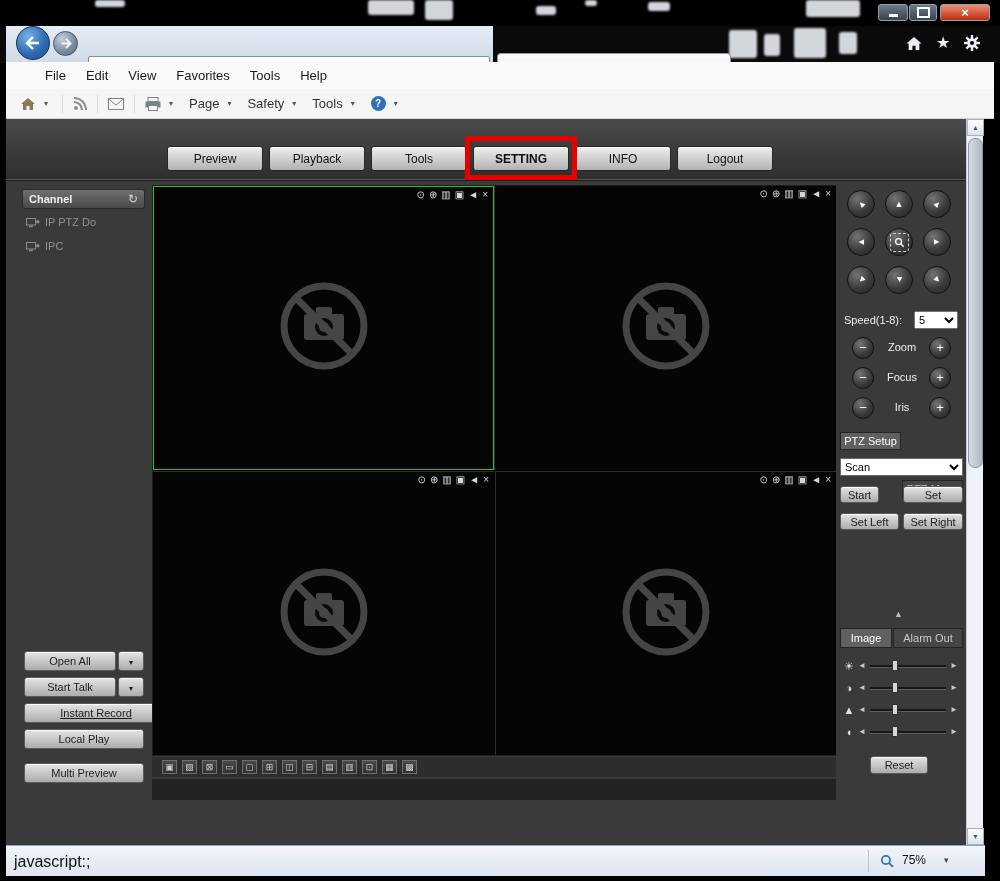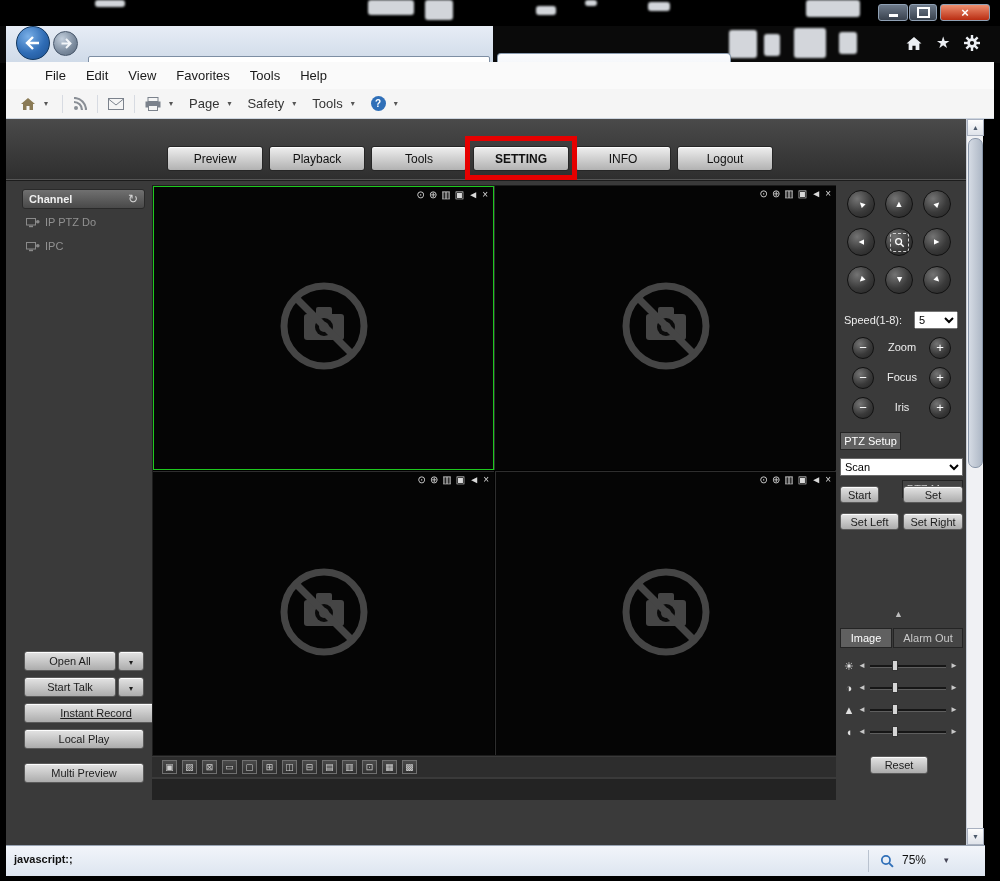--- a/index.html
+++ b/index.html
@@ -455,21 +455,21 @@
     </div>
   </div>
 
   <div class="vscroll">
     <div class="scrbtn" style="top:0;"><span>▲</span></div>
     <div class="scrthumb"></div>
     <div class="scrbtn" style="top:709px;"><span>▼</span></div>
   </div>
 
   <div class="statusbar">
-    <span class="abs" style="left:8px;top:7px;font-size:11px;color:#111;font-weight:bold;">javascript:;</span>
+    <span class="abs" style="left:8px;top:7px;font-size:16px;color:#111;">javascript:;</span>
     <div class="abs" style="left:862px;top:4px;width:1px;height:22px;background:#b9c2cf;"></div>
     <svg class="abs" style="left:874px;top:8px;color:#2f6fb8;" width="14" height="14" viewBox="0 0 13 13">
         <circle cx="5.5" cy="5.5" r="3.8" fill="none" stroke="currentColor" stroke-width="1.6"></circle>
         <line x1="8.5" y1="8.5" x2="12" y2="12" stroke="currentColor" stroke-width="1.8"></line>
       </svg>
     <span class="abs" style="left:896px;top:7px;font-size:12px;color:#111;">75%</span>
     <span class="abs" style="left:938px;top:9px;font-size:9px;color:#445;">▾</span>
   </div>
 
 </div>

